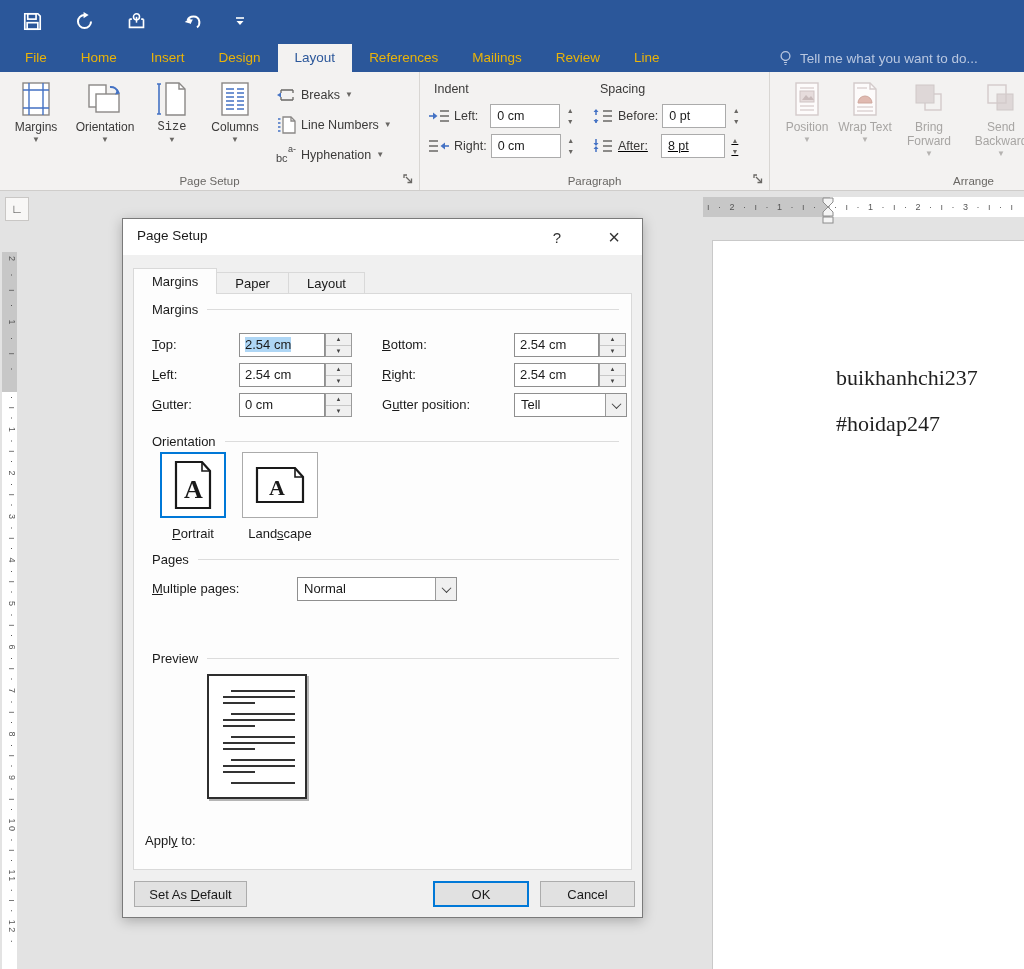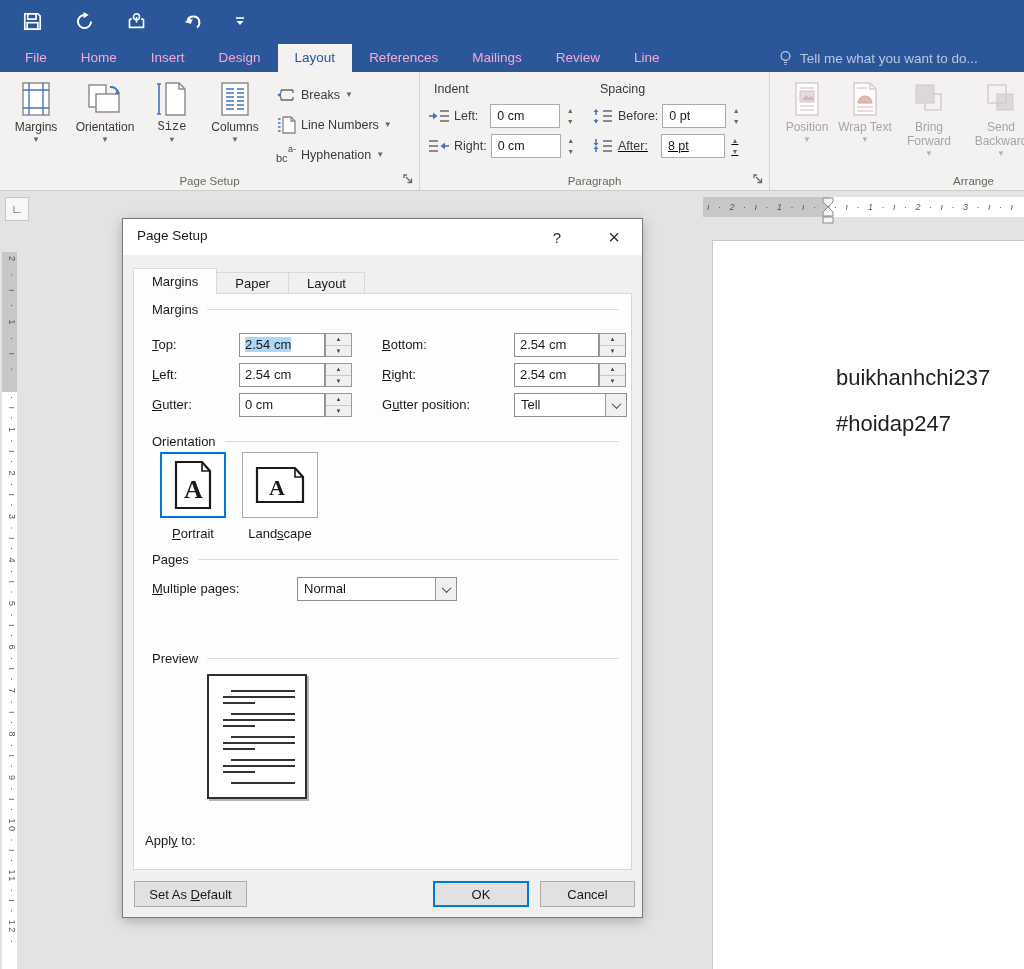--- a/index.html
+++ b/index.html
@@ -7,21 +7,21 @@
   body { font-family:"Liberation Sans", sans-serif; background:#e3e3e3; position:relative; }
 
   
   .titlebar { position:absolute; left:0; top:0; width:1024px; height:44px; background:#2b579a; }
   .qat { position:absolute; left:18px; top:7px; display:flex; align-items:center; gap:24px; }
   .qat-btn { width:28px; height:28px; display:flex; align-items:center; justify-content:center; color:#fff; cursor:default; }
   .qat-caret { color:#fff; font-size:9px; margin-left:-16px; }
 
   
   .tabsrow { position:absolute; left:0; top:44px; width:1024px; height:28px; background:#2b579a; display:flex; align-items:stretch; padding-left:8px; }
-  .rtab { color:#f9a8d4; font-size:13.5px; padding:6px 17px 0 17px; white-space:nowrap; }
+  .rtab { color:#eab308; font-size:13.5px; padding:6px 17px 0 17px; white-space:nowrap; }
   .rtab.active { background:#f3f2f1; color:#2b579a; }
   .tellme { position:absolute; left:778px; top:0; height:28px; display:flex; align-items:center; gap:7px; color:#b9c7e0; font-size:13.5px; }
 
   
   .ribbon { position:absolute; left:0; top:72px; width:1024px; height:119px; background:#f3f2f1; border-bottom:1px solid #cfcdcb; }
   .rgroup { position:absolute; top:0; height:118px; }
   .rgroup.sep { border-right:1px solid #d8d6d3; }
   .grouplabel { position:absolute; bottom:3px; left:0; right:0; text-align:center; font-size:11.5px; color:#696764; }
   .launcher { position:absolute; right:5px; bottom:5px; width:12px; height:12px; display:flex; align-items:center; justify-content:center; }
   .bigbtn { position:absolute; top:6px; display:flex; flex-direction:column; align-items:center; text-align:center; }
@@ -35,32 +35,32 @@
   .plabel { font-size:12.5px; color:#3b3a39; white-space:nowrap; }
   .rfield { width:70px; height:24px; background:#fff; border:1px solid #ababab; font-size:12.5px; color:#1a1a1a; line-height:22px; padding-left:6px; }
   .rspin { display:flex; flex-direction:column; justify-content:center; gap:4px; color:#696764; font-size:7px; line-height:7px; width:12px; text-align:center; }
   .dis .blabel { color:#a7a5a3; }
   .hyph-ic { position:relative; width:20px; height:18px; font-size:11px; color:#444; }
   .hyph-ic b { position:absolute; left:0; bottom:0; font-weight:normal; letter-spacing:0; }
   .hyph-ic i { position:absolute; right:0; top:-2px; font-style:normal; font-size:9px; color:#444; }
 
   
   .tabsel { position:absolute; left:5px; top:197px; width:24px; height:24px; background:#f8f7f6; border:1px solid #c9c7c5; color:#3b3a39; font-size:12px; display:flex; align-items:center; justify-content:center; }
-  .hruler { position:absolute; left:703px; top:197px; width:321px; height:20px; display:flex;font-style:italic; }
+  .hruler { position:absolute; left:703px; top:197px; width:321px; height:20px; display:flex; }
   .hseg { height:20px; font-size:9px; color:#555; letter-spacing:3px; line-height:20px; overflow:hidden; white-space:nowrap; padding-left:4px; }
   .hseg.margin { width:127px; background:#c7c7c7; }
   .hseg.body { width:194px; background:#fff; }
   .indentmarks { position:absolute; left:118px; top:0px; }
   .vruler { position:absolute; left:2px; top:252px; width:15px; height:717px; }
   .vseg { width:15px; writing-mode:vertical-rl; font-size:9px; color:#555; overflow:hidden; white-space:nowrap; padding-top:4px; }
   .vseg.margin { height:140px; background:#c7c7c7; letter-spacing:5px; }
   .vseg.body { height:577px; background:#fff; letter-spacing:2.5px; }
 
   .page { position:absolute; left:712px; top:240px; width:312px; height:729px; background:#fff; border-left:1px solid #c9c9c9; border-top:1px solid #c9c9c9; }
-  .docline { position:absolute; left:123px; font-family:Liberation Sans, sans-serif; font-size:22px; color:#1f1f1f; white-space:nowrap; }
+  .docline { position:absolute; left:123px; font-family:Liberation Serif, serif; font-size:22px; color:#1f1f1f; white-space:nowrap; }
 
   
   .dialog { position:absolute; left:122px; top:218px; width:521px; height:700px; background:#f0f0f0; border:1px solid #7a7a7a; box-shadow:0 3px 12px rgba(0,0,0,0.25); z-index:10; }
   .dlg-titlebar { position:absolute; left:0; top:0; width:100%; height:36px; background:#fff; }
   .dlg-title { position:absolute; left:14px; top:9px; font-size:13.5px; color:#1a1a1a; }
   .dlg-sysbtn { position:absolute; top:4px; width:28px; height:28px; display:flex; align-items:center; justify-content:center; color:#333; }
   .dlg-tabs { position:absolute; left:10px; top:49px; height:26px; display:flex; align-items:flex-end; }
   .dtab { height:22px; padding:3px 18px 0 18px; font-size:13px; color:#1a1a1a; background:#f0f0f0; border:1px solid #d9d9d9; border-left:none; }
   .dtab:first-child { border-left:1px solid #d9d9d9; }
   .dtab.active { height:26px; background:#fdfdfd; border:1px solid #d9d9d9; border-bottom:none; position:relative; z-index:2; padding-top:5px; }

